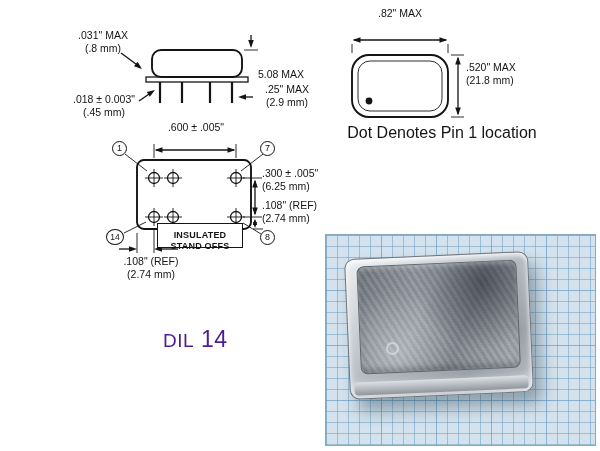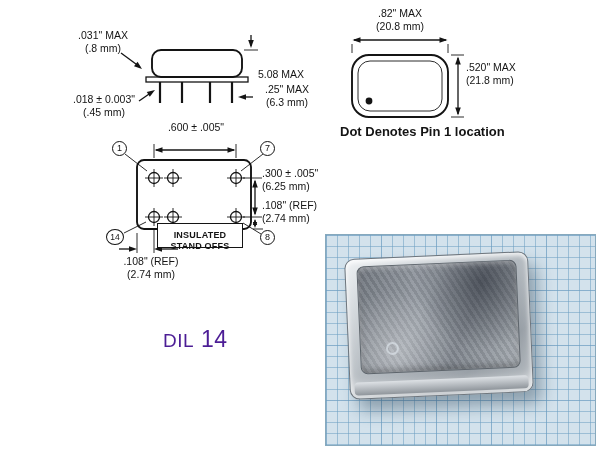--- a/index.html
+++ b/index.html
@@ -6,21 +6,21 @@
   html,body{background:#ffffff}
   .canvas{position:relative;width:600px;height:451px;background:#ffffff;
           font-family:"Liberation Sans",sans-serif;color:#141414;overflow:hidden}
   .lines{position:absolute;left:0;top:0}
   .s{stroke:#141414;stroke-width:1.3;fill:none}
   .s2{stroke:#141414;stroke-width:1.9;fill:none}
   .thin{stroke:#141414;stroke-width:0.9;fill:none}
   .lead{stroke:#141414;stroke-width:2.2;fill:none}
   .dim{position:absolute;font-size:10.5px;line-height:12.5px;white-space:nowrap}
   .ctr{text-align:center}
-  .note{position:absolute;font-size:13px;font-weight:bold;white-space:nowrap}
+  .note{position:absolute;font-size:16px;font-weight:normal;text-align:center;white-space:nowrap}
   .pincirc{position:absolute;width:15px;height:15px;border:1.3px solid #141414;border-radius:50%;
            background:#fff;text-align:center;font-size:9px;line-height:13px}
   .pincirc.wide{width:18px;height:16px;font-size:8.5px;line-height:14px}
   .soBox{position:absolute;left:157px;top:223px;width:86px;height:25px;border:1.2px solid #141414;
          background:#fff;font-size:9px;font-weight:bold;text-align:center;line-height:11px;
          padding-top:6px;letter-spacing:.2px}
   .dil{position:absolute;left:163px;top:326px;font-size:19px;letter-spacing:.5px;color:#4c1d95}
   .dil .num{font-size:23px;margin-left:7px}
   .photo{position:absolute;left:325px;top:234px;width:271px;height:212px;border:1px solid #87a9bd;
          background-color:#d3e2ec;overflow:hidden;
@@ -156,30 +156,29 @@
 
   <div class="dim ctr" style="left:66px;top:29px;width:74px">
     <div>.031" MAX</div>
     <div>(.8 mm)</div>
   </div>
   <div class="dim" style="left:258px;top:68px">
     <div>5.08 MAX</div>
   </div>
   <div class="dim ctr" style="left:254px;top:83px;width:66px">
     <div>.25" MAX</div>
-    <div>(6.3 mm)</div>
+    <div>(2.9 mm)</div>
   </div>
   <div class="dim ctr" style="left:62px;top:93px;width:84px">
     <div>.018 ± 0.003"</div>
     <div>(.45 mm)</div>
   </div>
 
   <div class="dim ctr" style="left:356px;top:7px;width:88px">
     <div>.82" MAX</div>
-    <div>(20.8 mm)</div>
   </div>
   <div class="dim" style="left:466px;top:61px">
     <div>.520" MAX</div>
     <div>(21.8 mm)</div>
   </div>
   <div class="note" style="left:340px;top:124px;width:204px">Dot Denotes Pin 1 location</div>
 
   <div class="dim ctr" style="left:150px;top:121px;width:92px">
     <div>.600 ± .005"</div>
   </div>

